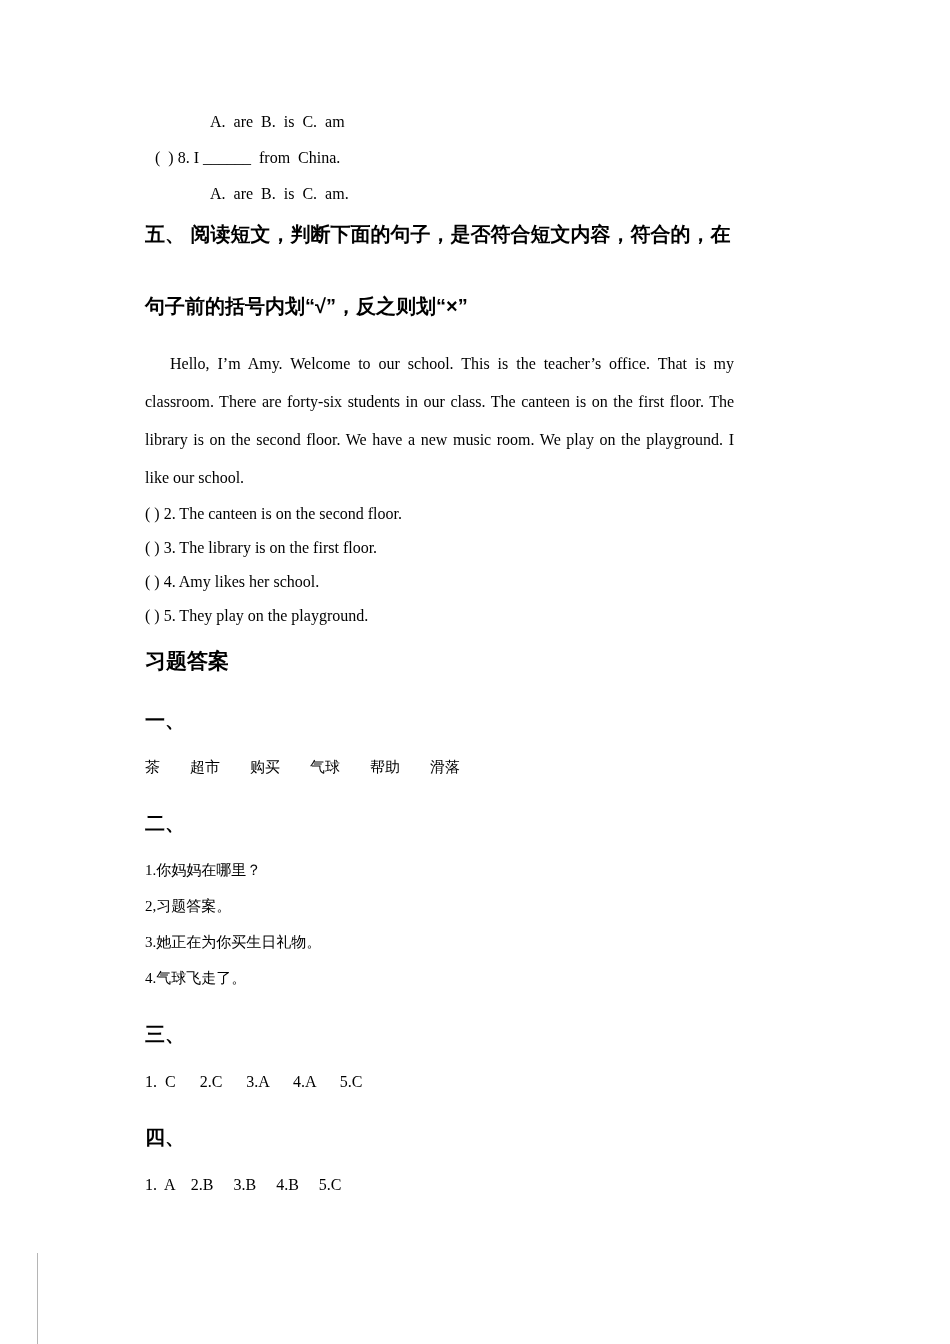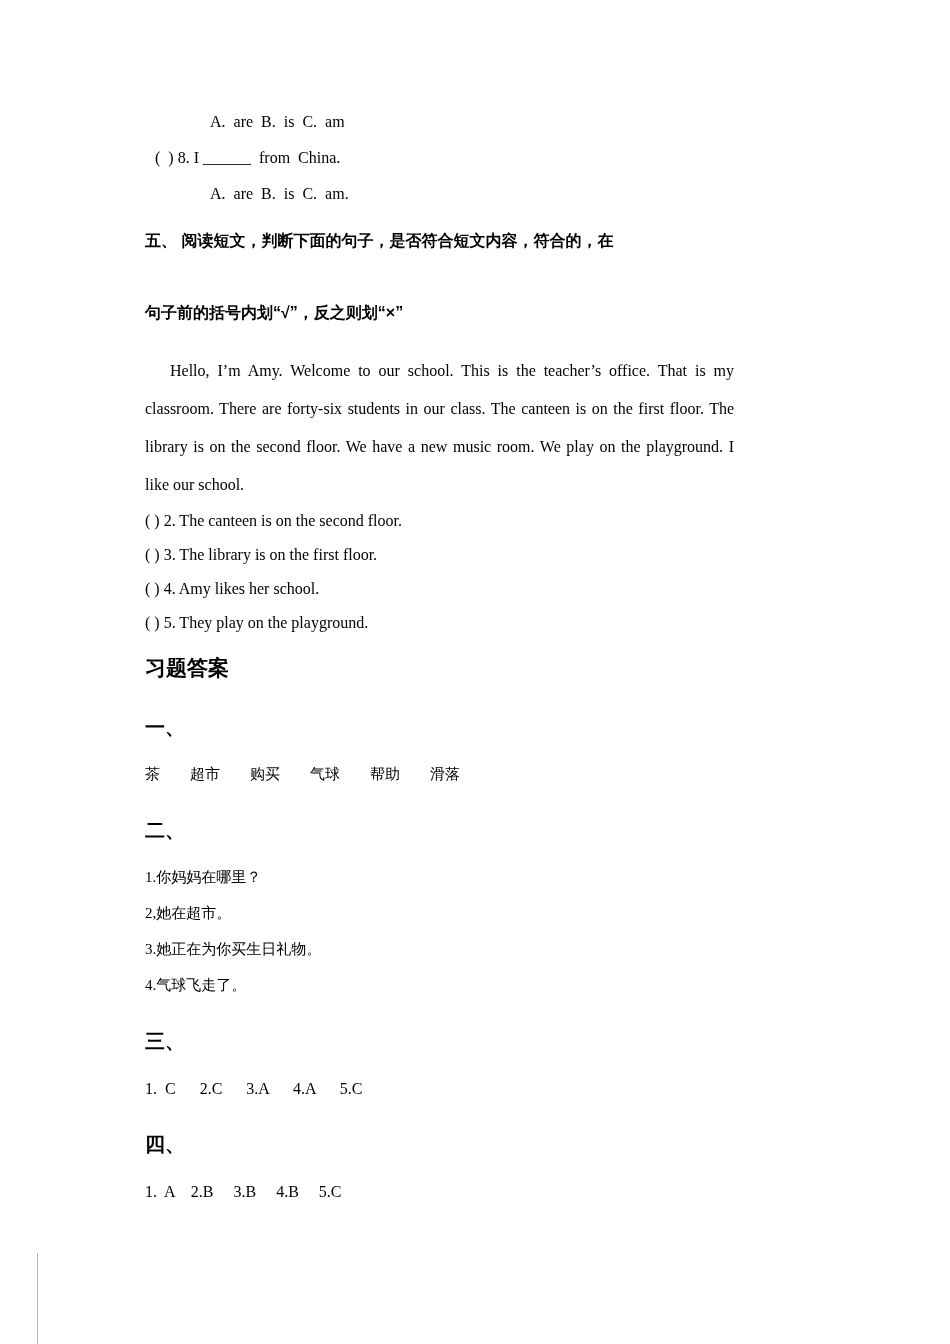--- a/index.html
+++ b/index.html
@@ -17,22 +17,22 @@
     top: 0; left: 0;
     width: 874px;
     padding: 104px 140px 40px 145px;
   }
   .ln { white-space: pre-wrap; }
   .pre-line { font-size: 16px; line-height: 36px; }
   .opt { padding-left: 65px; }
   .q5  { padding-left: 10px; }
 
   .sec-heading {
-    margin-top: 14px;
-    font-size: 16px;
+    margin-top: 7px;
+    font-size: 20px;
     font-weight: 700;
     font-family: "Liberation Sans", "DejaVu Sans", sans-serif;
   }
   .head-line { display: block; line-height: 30px; white-space: pre-wrap; }
   .head-line + .head-line { margin-top: 42px; }
 
   .passage {
     margin-top: 24px;
     font-size: 16px;
     line-height: 38px;
@@ -100,21 +100,21 @@
   <h3 class="ans-title">习题答案</h3>
 
   <div class="ans-sec">
     <div class="sec-label">一、</div>
     <div class="ln ans-line">茶        超市        购买        气球        帮助        滑落</div>
   </div>
 
   <div class="ans-sec">
     <div class="sec-label">二、</div>
     <div class="ln ans-line">1.你妈妈在哪里？</div>
-    <div class="ln ans-line">2,她在超市。</div>
+    <div class="ln ans-line">2,习题答案。</div>
     <div class="ln ans-line">3.她正在为你买生日礼物。</div>
     <div class="ln ans-line">4.气球飞走了。</div>
   </div>
 
   <div class="ans-sec">
     <div class="sec-label">三、</div>
     <div class="ln ans-line en">1.  C      2.C      3.A      4.A      5.C</div>
   </div>
 
   <div class="ans-sec">

